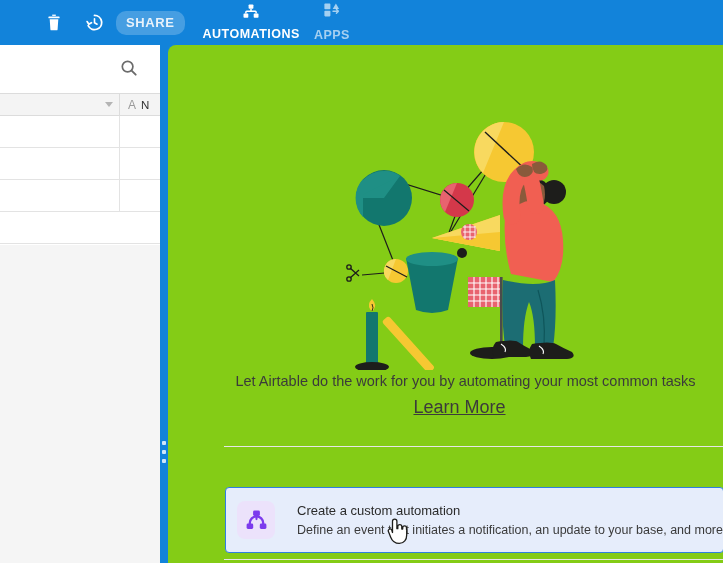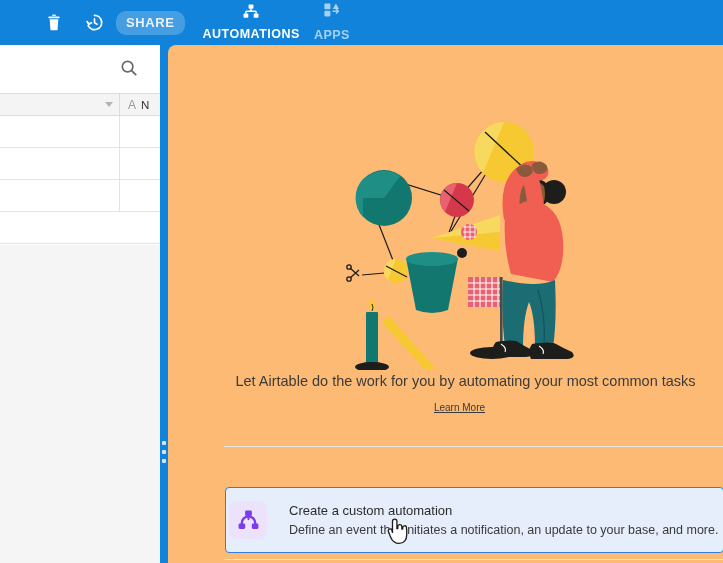--- a/index.html
+++ b/index.html
@@ -123,21 +123,21 @@
   }
   .drag-dots i {
     display: block; width: 4px; height: 4px;
     background: #cfe6f9; border-radius: 1px;
   }
 
   
   .panel {
     position: absolute; left: 168px; top: 45px;
     width: 555px; height: 518px;
-    background: #fdba74;
+    background: #84cc16;
     border-top-left-radius: 8px;
     overflow: hidden;
   }
 
   .illustration {
     position: absolute; left: 172px; top: 75px;
     width: 280px; height: 250px;
   }
 
   .tagline {
@@ -148,42 +148,42 @@
     color: #3b3b3b;
     white-space: nowrap;
     overflow: hidden;
   }
   .tagline-inner { display: inline-block; padding-left: 40px; }
   .learn-more-wrap {
     position: absolute; left: 0; top: 352px;
     width: 555px; text-align: center;
   }
   .learn-more {
-    font-size: 10px;
+    font-size: 18px;
     color: #3b3b3b;
     text-decoration: underline;
     cursor: pointer;
     padding-left: 28px;
   }
 
   .hr-divider {
     position: absolute; left: 56px; top: 401px;
     width: 520px; height: 1px;
     background: #e6e6e6;
   }
   .hr-divider.bottom { top: 514px; width: 520px; }
 
   .auto-card {
     position: absolute; left: 57px; top: 442px;
     width: 499px; height: 66px;
     background: #e6edfb;
     border: 1.5px solid #2f80e0;
     border-radius: 4px;
     display: flex; align-items: center;
-    padding-left: 3px;
+    padding-left: 11px;
     cursor: pointer;
   }
   .card-icon-box {
     width: 38px; height: 38px;
     border-radius: 8px;
     background: #ece2fb;
     display: flex; align-items: center; justify-content: center;
     flex: 0 0 auto;
   }
   .card-text { margin-left: 22px; }

